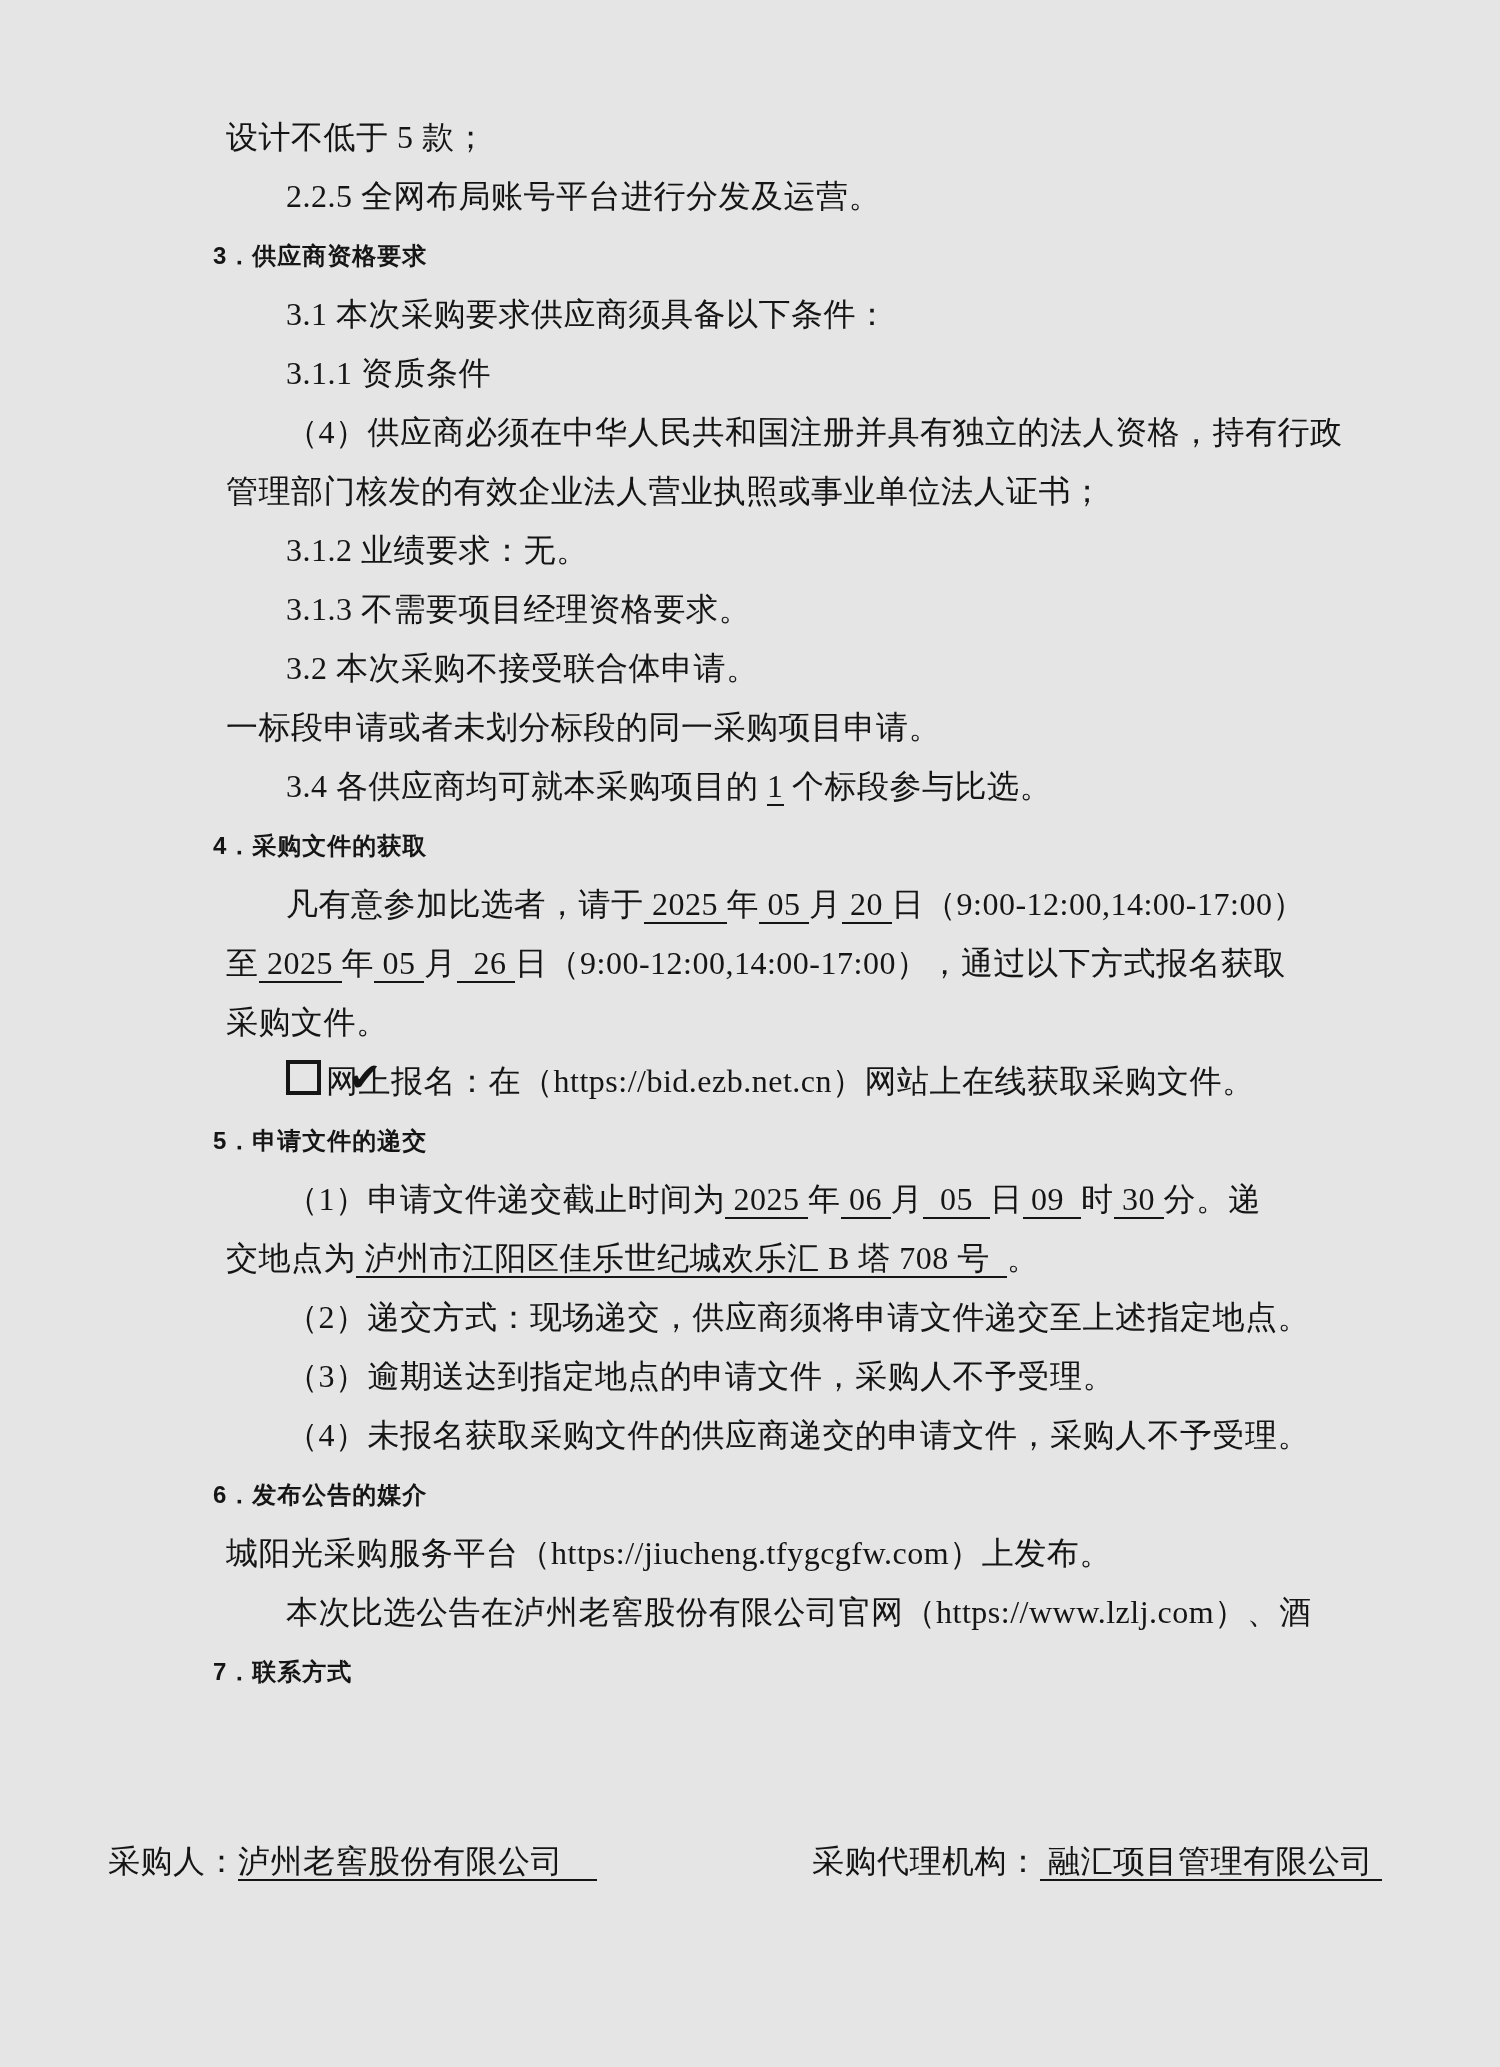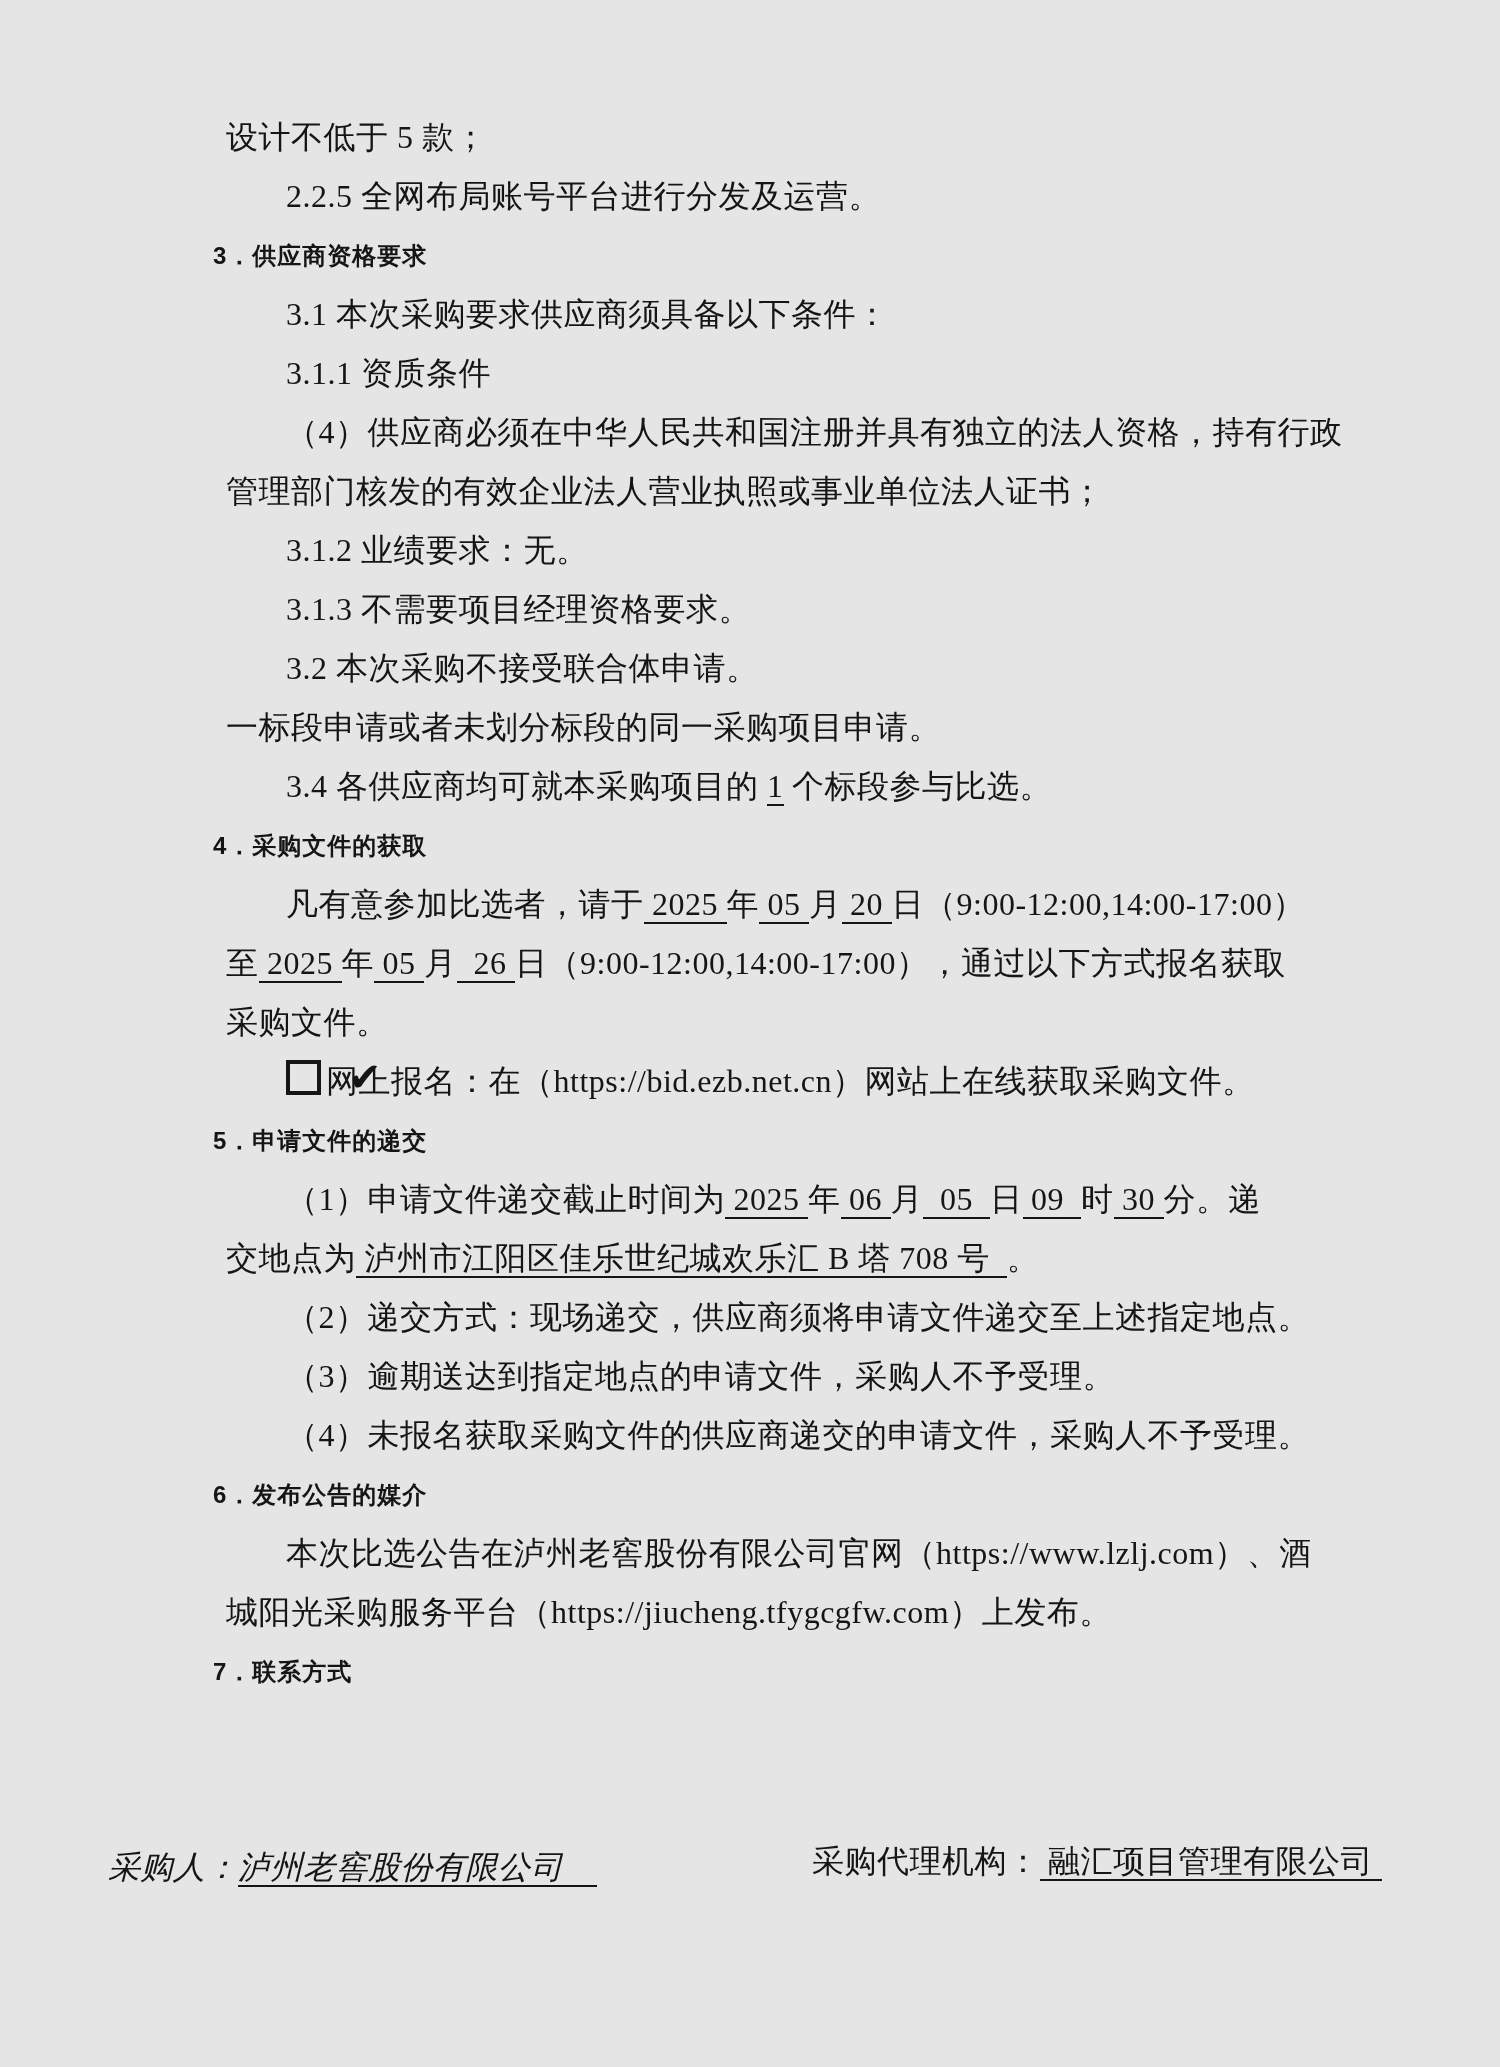--- a/index.html
+++ b/index.html
@@ -51,21 +51,21 @@
   }
   .footer{
     position:absolute;
     top:1832px;left:0;
     width:100%;height:59px;
     font-size:32px;
     line-height:59px;
     white-space:pre;
     letter-spacing:0.5px;
   }
-  .f-left{position:absolute;left:108px;top:6px;font-style:italic;}
+  .f-left{position:absolute;left:108px;top:0;}
   .f-right{position:absolute;left:812px;top:0;}
 </style>
 </head>
 <body>
 
 <div class="page">
   <div class="content">
 
     <div class="ln"><span>设计不低于 5 款；</span></div>
 
@@ -109,23 +109,23 @@
     <div class="ln"><span>交地点为</span><span class="u"> 泸州市江阳区佳乐世纪城欢乐汇 B 塔 708 号  </span><span>。</span></div>
 
     <div class="ln ind"><span>（2）递交方式：现场递交，供应商须将申请文件递交至上述指定地点。</span></div>
 
     <div class="ln ind"><span>（3）逾期送达到指定地点的申请文件，采购人不予受理。</span></div>
 
     <div class="ln ind"><span>（4）未报名获取采购文件的供应商递交的申请文件，采购人不予受理。</span></div>
 
     <div class="ln hd"><span>6．发布公告的媒介</span></div>
 
+    <div class="ln"><span>城阳光采购服务平台（https://jiucheng.tfygcgfw.com）上发布。</span></div>
+
     <div class="ln ind"><span>本次比选公告在泸州老窖股份有限公司官网（https://www.lzlj.com）、酒</span></div>
-
-    <div class="ln"><span>城阳光采购服务平台（https://jiucheng.tfygcgfw.com）上发布。</span></div>
 
     <div class="ln hd"><span>7．联系方式</span></div>
 
   </div>
 
   <div class="footer">
     <span class="f-left"><span>采购人：</span><span class="u">泸州老窖股份有限公司    </span></span>
     <span class="f-right"><span>采购代理机构：</span><span class="u"> 融汇项目管理有限公司 </span></span>
   </div>
 </div>

